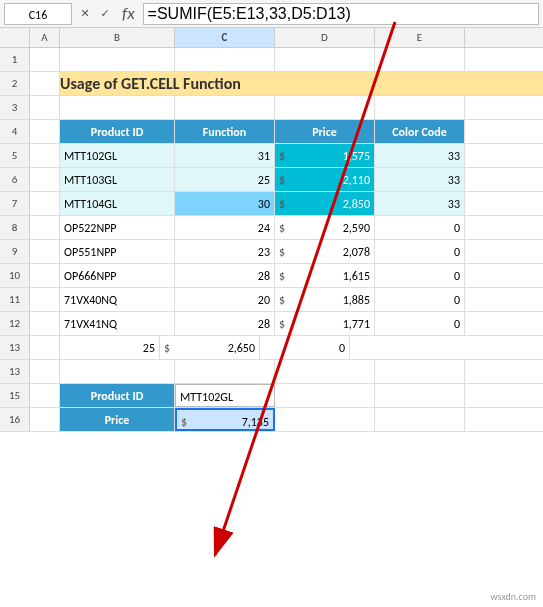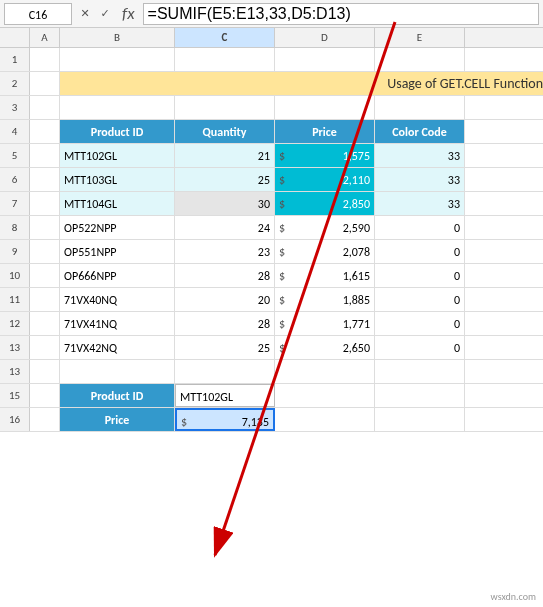--- a/index.html
+++ b/index.html
@@ -130,23 +130,23 @@
     .header-cell {
       background: #3399cc;
       color: #fff;
       font-weight: bold;
       text-align: center;
     }
 
     
     .title-merged {
       background: #ffe599;
-      text-align: right;
-      font-weight: normal;
-      font-size: 14px;
+      text-align: left;
+      font-weight: bold;
+      font-size: 16px;
       color: #333;
       flex: 1;
       line-height: 24px;
     }
 
     
     .summary-label {
       background: #3399cc;
       color: #fff;
       font-weight: bold;
@@ -231,30 +231,30 @@
       <div class="cell cb"></div>
       <div class="cell cc"></div>
       <div class="cell cd"></div>
       <div class="cell ce"></div>
     </div>
 
     <div class="grid-row">
       <div class="rn">4</div>
       <div class="cell ca"></div>
       <div class="cell cb header-cell">Product ID</div>
-      <div class="cell cc header-cell">Quantity</div>
+      <div class="cell cc header-cell">Function</div>
       <div class="cell cd header-cell">Price</div>
       <div class="cell ce header-cell">Color Code</div>
     </div>
 
     <div class="grid-row">
       <div class="rn">5</div>
       <div class="cell ca"></div>
       <div class="cell cb" style="background:#e0f7fa;">MTT102GL</div>
-      <div class="cell cc text-right" style="background:#e0f7fa;">21</div>
+      <div class="cell cc text-right" style="background:#e0f7fa;">31</div>
       <div class="cell cd" style="background:#00bcd4; color:#fff;">
         <span class="dollar">$</span><span style="float:right;">1,575</span>
       </div>
       <div class="cell ce text-right" style="background:#e0f7fa;">33</div>
     </div>
 
     <div class="grid-row">
       <div class="rn">6</div>
       <div class="cell ca"></div>
       <div class="cell cb" style="background:#e0f7fa;">MTT103GL</div>
@@ -262,21 +262,21 @@
       <div class="cell cd" style="background:#00bcd4; color:#fff;">
         <span class="dollar">$</span><span style="float:right;">2,110</span>
       </div>
       <div class="cell ce text-right" style="background:#e0f7fa;">33</div>
     </div>
 
     <div class="grid-row">
       <div class="rn">7</div>
       <div class="cell ca"></div>
       <div class="cell cb" style="background:#e0f7fa;">MTT104GL</div>
-      <div class="cell cc text-right" style="background:#e5e5e5;">30</div>
+      <div class="cell cc text-right" style="background:#7dd3fc;">30</div>
       <div class="cell cd" style="background:#00bcd4; color:#fff;">
         <span class="dollar">$</span><span style="float:right;">2,850</span>
       </div>
       <div class="cell ce text-right" style="background:#e0f7fa;">33</div>
     </div>
 
     <div class="grid-row">
       <div class="rn">8</div>
       <div class="cell ca"></div>
       <div class="cell cb">OP522NPP</div>
@@ -327,21 +327,20 @@
       <div class="cell cc text-right">28</div>
       <div class="cell cd">
         <span class="dollar">$</span><span style="float:right;">1,771</span>
       </div>
       <div class="cell ce text-right">0</div>
     </div>
 
     <div class="grid-row">
       <div class="rn">13</div>
       <div class="cell ca"></div>
-      <div class="cell cb">71VX42NQ</div>
       <div class="cell cc text-right">25</div>
       <div class="cell cd">
         <span class="dollar">$</span><span style="float:right;">2,650</span>
       </div>
       <div class="cell ce text-right">0</div>
     </div>
 
     <div class="grid-row">
       <div class="rn">13</div>
       <div class="cell ca"></div>

